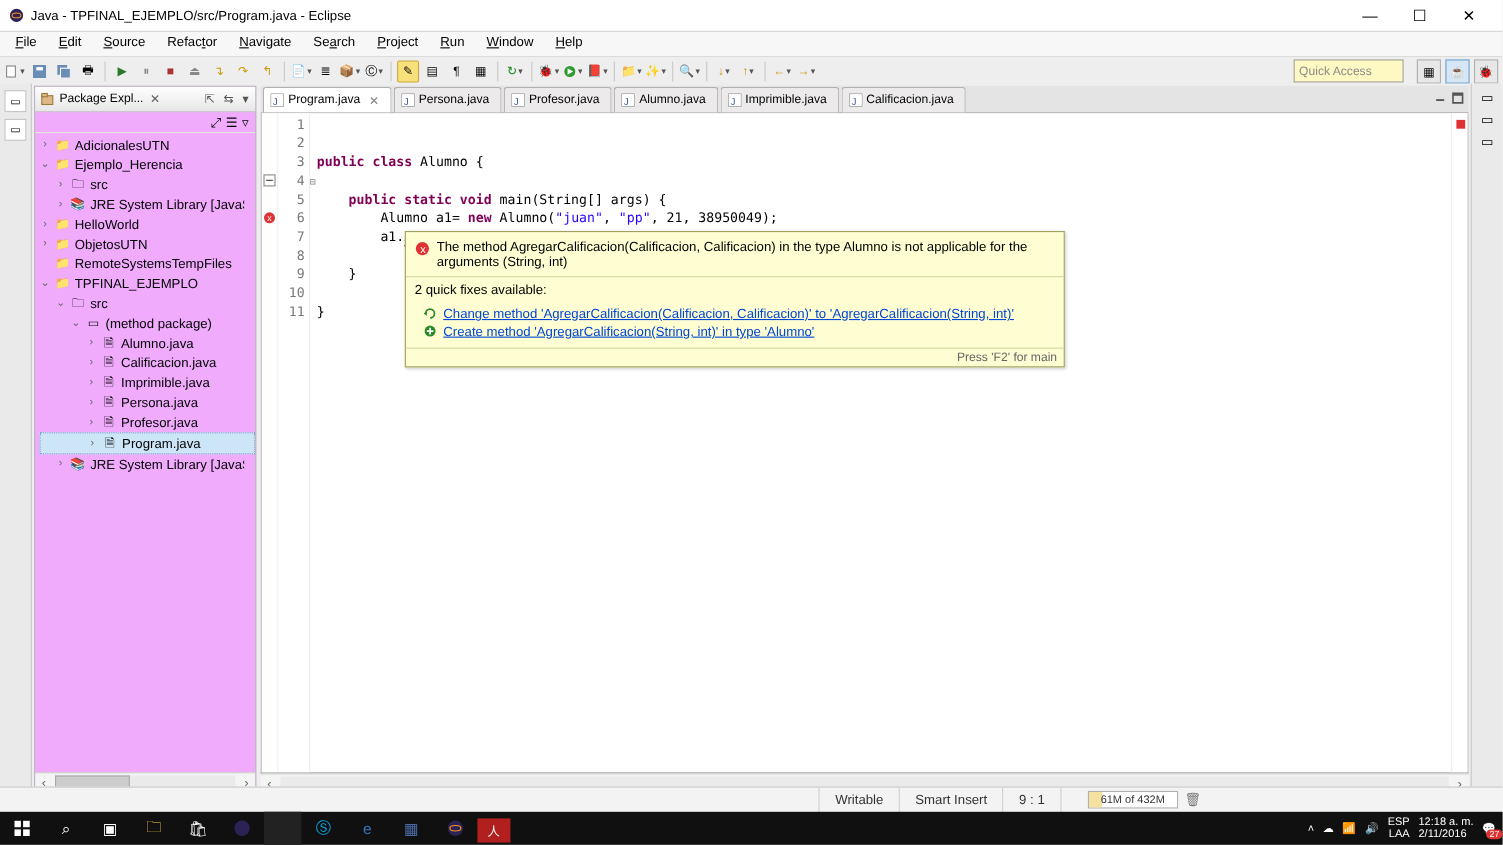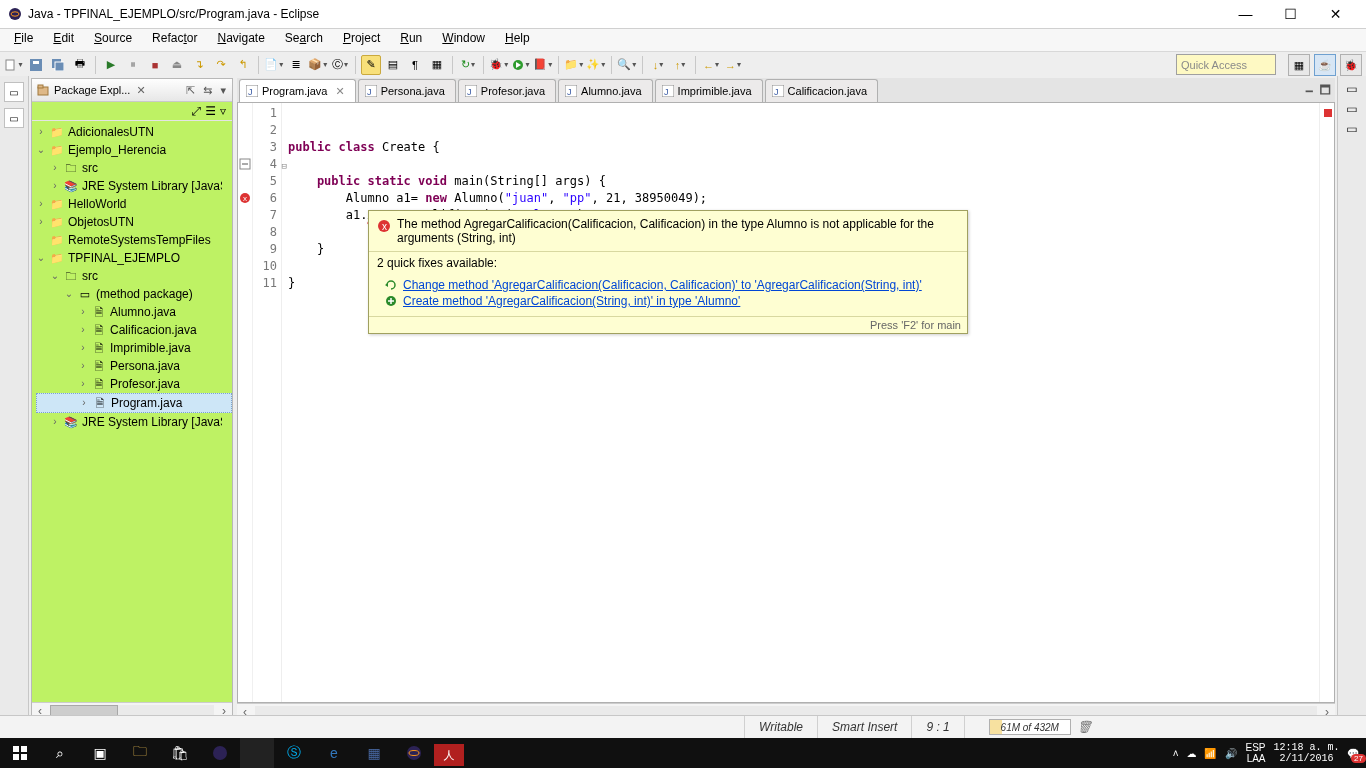--- a/index.html
+++ b/index.html
@@ -72,21 +72,21 @@
   .persp-icons .pbtn{width:20px;height:20px;border:1px solid #b0b0b0;background:#e8e8e8;display:flex;align-items:center;justify-content:center;font-size:11px;}
   
   .workbench {
     position:absolute;top:76px;left:0;right:0;bottom:46px;
     display:flex;
     background:#eee;
   }
   .leftstrip{width:28px;background:#eaeaea;border-right:1px solid #c7c7c7;display:flex;flex-direction:column;align-items:center;gap:6px;padding-top:6px;}
   .leftstrip .lbtn{width:18px;height:18px;border:1px solid #c0c0c0;background:#fff;font-size:10px;display:flex;align-items:center;justify-content:center;}
   .pkgview{
-    width:200px;background:#bef264;border:1px solid #b8b8b8;margin:2px;display:flex;flex-direction:column;
+    width:200px;background:#f0abfc;border:1px solid #b8b8b8;margin:2px;display:flex;flex-direction:column;
   }
   .viewheader{
     height:22px;background:linear-gradient(#fefefe,#e7e7e7);border-bottom:1px solid #c9c9c9;
     display:flex;align-items:center;padding:0 4px;font-size:11px;gap:4px;
   }
   .viewheader .hdr-icon{width:14px;height:14px;}
   .viewheader .closex{color:#666;margin-left:2px;}
   .viewheader .flex{flex:1;}
   .viewheader .toolicn{font-size:11px;color:#555;padding:0 2px;cursor:default;}
   .tree{flex:1;overflow:auto;padding:2px 0 2px 4px;font-size:12px;line-height:18px;}
@@ -131,35 +131,35 @@
   .tooltip .tt-head{padding:6px 8px;border-bottom:1px solid #d8d8a0;display:flex;gap:6px;}
   .tt-err-icn{width:14px;height:14px;flex:0 0 auto;margin-top:2px;}
   .tooltip .tt-fix{padding:4px 8px;}
   .tooltip .fixlist{padding:2px 8px 6px 16px;}
   .tooltip .fixlink{color:#0046d5;text-decoration:underline;display:flex;gap:6px;align-items:center;margin:2px 0;}
   .tooltip .tt-foot{border-top:1px solid #d8d8a0;padding:2px 6px;text-align:right;color:#666;font-size:11px;}
   .fix-icn{width:12px;height:12px;flex:0 0 auto;}
   
   .statusbar{
     position:absolute;left:0;right:0;bottom:30px;height:22px;background:#f3f3f3;border-top:1px solid #c7c7c7;
-    display:flex;align-items:center;font-size:12px;color:#333;font-style:italic;
+    display:flex;align-items:center;font-size:12px;color:#333;
   }
   .statusbar .cell{border-left:1px solid #d0d0d0;padding:0 14px;height:100%;display:flex;align-items:center;}
   .heapbar{width:80px;height:14px;border:1px solid #b0b0b0;background:#fff;position:relative;margin-left:10px;}
   .heapbar .fill{position:absolute;left:0;top:0;bottom:0;width:15%;background:#f7e1a0;}
   .heapbar .txt{position:absolute;inset:0;display:flex;align-items:center;justify-content:center;font-size:10px;}
   .trash{margin-left:6px;color:#777;}
   
   .taskbar{
     position:absolute;left:0;right:0;bottom:0;height:30px;background:#101010;color:#fff;
     display:flex;align-items:center;
   }
   .taskbar .tb-btn{width:40px;height:30px;display:flex;align-items:center;justify-content:center;font-size:14px;}
   .taskbar .right{margin-left:auto;display:flex;align-items:center;gap:8px;padding-right:6px;font-size:10px;}
-  .clock{text-align:center;line-height:11px;font-family:Liberation Mono, monospace;}
+  .clock{text-align:left;line-height:11px;}
   .notif{position:relative;}
   .notif .badge{position:absolute;bottom:-4px;right:-6px;background:#d33;border-radius:7px;font-size:8px;padding:0 3px;}
   
   svg{display:block;}
 </style>
 </head>
 <body>
 
 <div class="titlebar">
   <span class="appicon">
@@ -463,21 +463,21 @@
         <div>5</div>
           <div>6</div>
           <div>7</div>
         <div>8</div>
           <div>9</div>
           <div>10</div>
           <div>11</div>
       </div>
       <div class="code">
 <span></span>
-<span><span class="kw">public class</span><span> Create {</span></span>
+<span><span class="kw">public class</span><span> Alumno {</span></span>
 <span></span>
 <span><span class="kw">    public static void</span><span> main(String[] args) {</span></span>
 <span><span>        Alumno a1= </span><span class="kw">new</span><span> Alumno(</span><span class="str">"juan"</span><span>, </span><span class="str">"pp"</span><span>, 21, 38950049);</span></span>
 <span><span>        a1.</span><span class="err">AgregarCalificacion</span><span>(</span><span class="str">"HOla"</span><span>, 2);</span></span>
 <span>        </span>
 <span>    }</span>
 <span class="hl-line"><span></span></span>
 <span>}</span>
 <span></span>
       </div>

